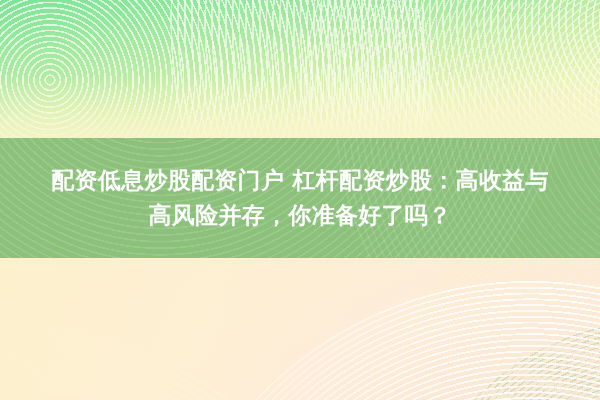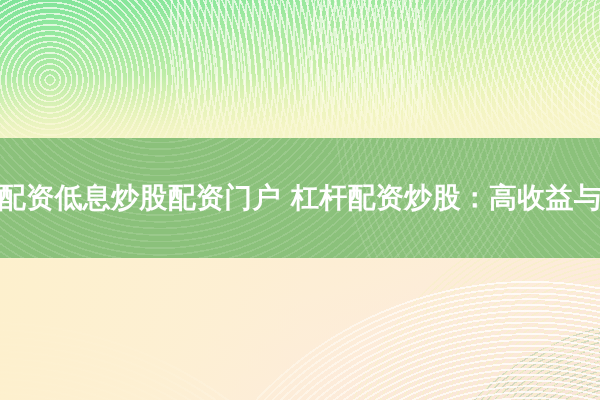--- a/index.html
+++ b/index.html
@@ -220,21 +220,21 @@
     top: 138px;
     width: 600px;
     height: 120px;
     display: flex;
     flex-direction: column;
     align-items: center;
     justify-content: center;
     gap: 7px;
     color: #ffffff;
     font-weight: bold;
-    font-size: 28px;
+    font-size: 23px;
     line-height: 1.18;
     letter-spacing: 0.3px;
     text-align: center;
     white-space: nowrap;
   }
   .headline .line {
     display: block;
   }
 </style>
 </head>
@@ -257,15 +257,16 @@
   <div class="zone-bottom">
     <div class="arcfield arc-br3"></div>
     <div class="arcfield arc-br2"></div>
     <div class="arcfield arc-br"></div>
     <div class="arcfield arc-bl"></div>
     <div class="fade-left"></div>
   </div>
 
   <div class="headline">
     <span class="line">配资低息炒股配资门户 杠杆配资炒股：高收益与</span>
+    <span class="line">高风险并存，你准备好了吗？</span>
   </div>
 
 </div>
 
 </body></html>

